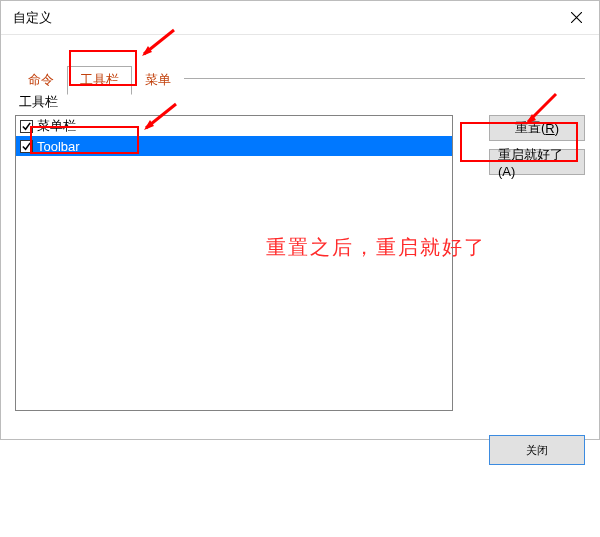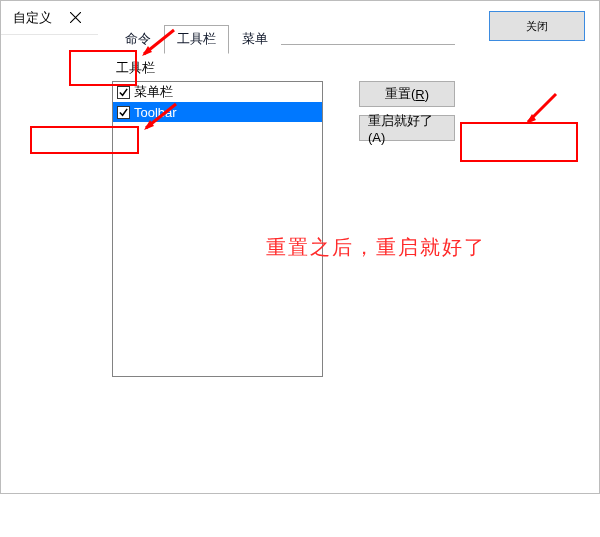--- a/index.html
+++ b/index.html
@@ -8,25 +8,25 @@
     width: 600px;
     height: 537px;
     font-family: "Microsoft YaHei", "SimSun", Tahoma, sans-serif;
     font-size: 12px;
     background: #fff;
     position: relative;
     overflow: hidden;
   }
   .window {
     width: 600px;
-    height: 494px;
+    height: 440px;
     border: 1px solid #bcbcbc;
     background: #fff;
     display: flex;
-    flex-direction: row;
+    flex-direction: column;
   }
   .titlebar {
     height: 34px;
     display: flex;
     align-items: center;
     justify-content: space-between;
     padding: 0 0 0 12px;
     border-bottom: 1px solid #e6e6e6;
   }
   .titlebar .title {
@@ -48,24 +48,24 @@
   }
   .tabstrip {
     display: flex;
     align-items: flex-end;
     border-bottom: 1px solid #acacac;
     margin-top: 6px;
   }
   .tab {
     padding: 4px 12px 5px 12px;
     font-size: 13px;
-    color: #0f172a;
+    color: #c2410c;
     background: #fff;
     position: relative;
-    top: 10px;
+    top: 17px;
     cursor: default;
   }
   .tab.active {
     border: 1px solid #acacac;
     border-bottom: 1px solid #fff;
   }
   .tab:not(.active) { border: 1px solid transparent; }
   .tabbody {
     border: 0;
     padding: 14px 0 0 0;

